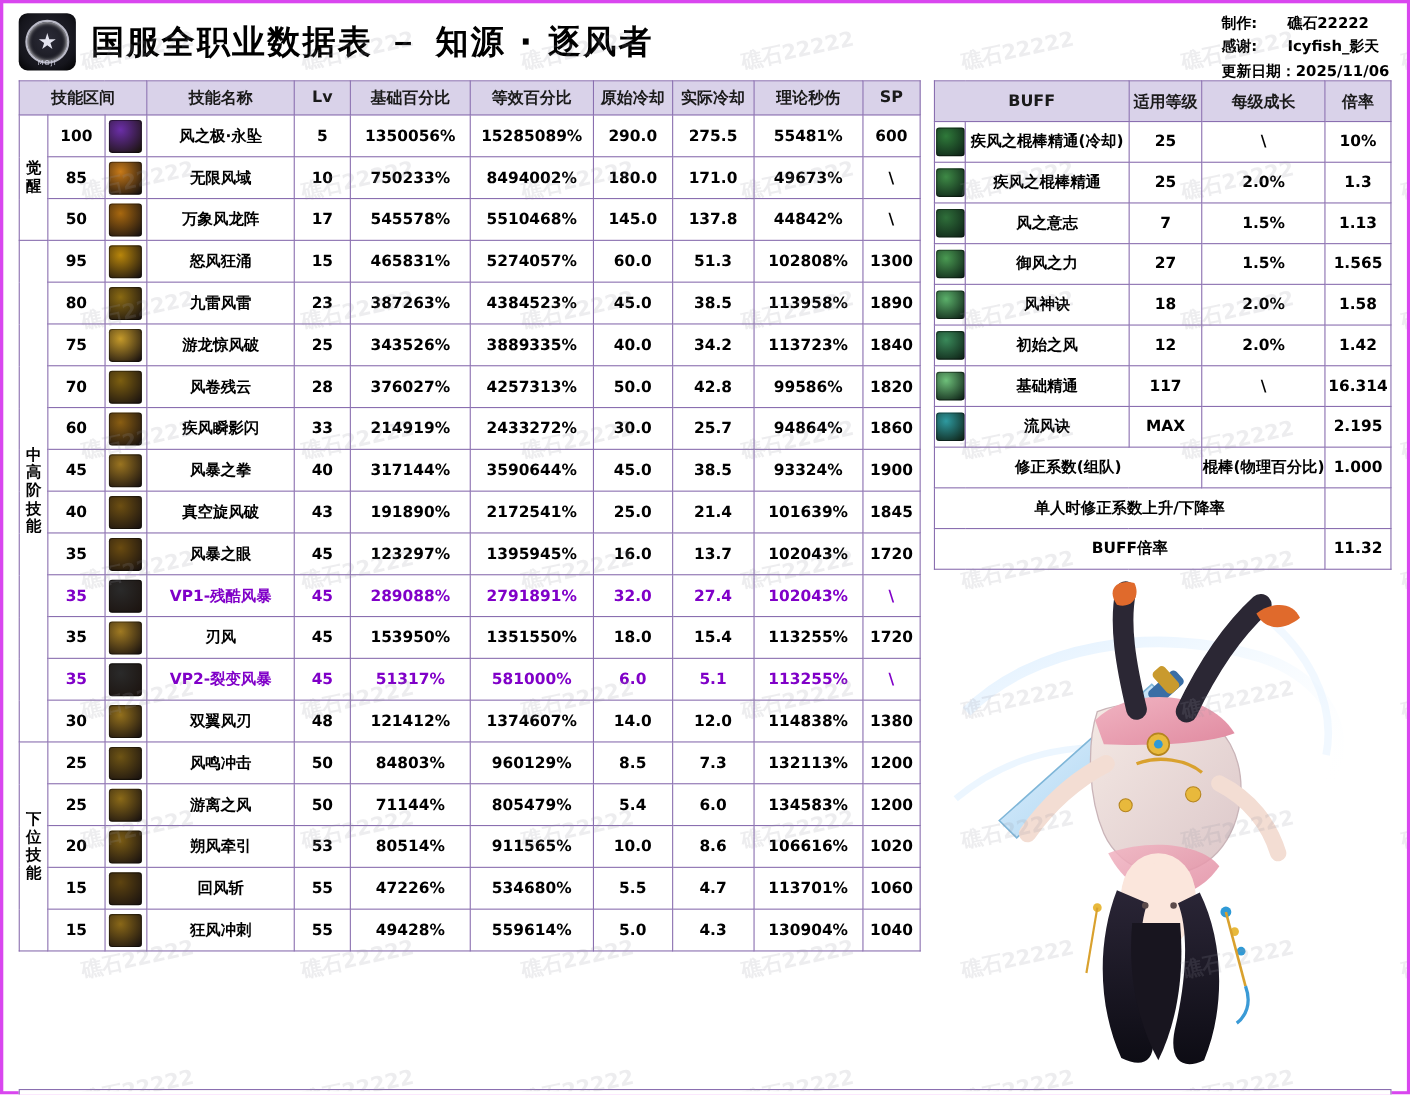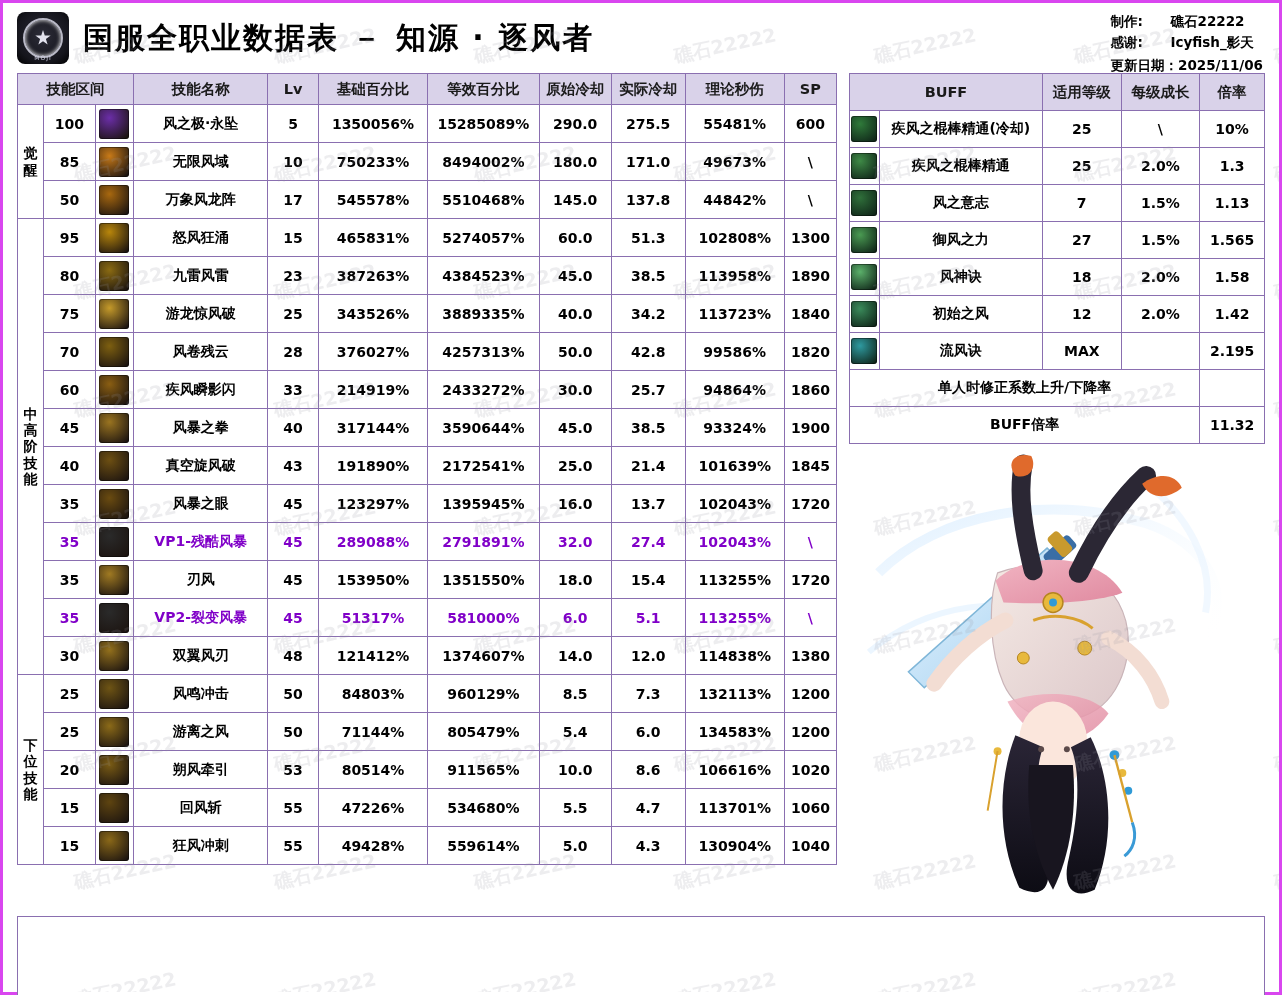--- a/index.html
+++ b/index.html
@@ -608,26 +608,40 @@
               <td class="bicon">
                 <div class="icon" style="width: 26px; height: 26px; background: radial-gradient(circle at 35% 30%, rgb(58, 138, 90) 0%, rgb(15, 36, 24) 90%);"></div>
               </td>
               <td class="bname">初始之风</td>
               <td class="blvl">12</td>
               <td class="bgrow">2.0%</td>
               <td class="brate">1.42</td>
             </tr>
             <tr>
               <td class="bicon">
+                <div class="icon" style="width: 26px; height: 26px; background: radial-gradient(circle at 35% 30%, rgb(110, 192, 122) 0%, rgb(15, 36, 24) 90%);"></div>
+              </td>
+              <td class="bname">基础精通</td>
+              <td class="blvl">117</td>
+              <td class="bgrow">\</td>
+              <td class="brate">16.314</td>
+            </tr>
+            <tr>
+              <td class="bicon">
                 <div class="icon" style="width: 26px; height: 26px; background: radial-gradient(circle at 35% 30%, rgb(46, 154, 160) 0%, rgb(15, 36, 24) 90%);"></div>
               </td>
               <td class="bname">流风诀</td>
               <td class="blvl">MAX</td>
               <td class="bgrow"></td>
               <td class="brate">2.195</td>
+            </tr>
+            <tr>
+              <td colspan="3">修正系数(组队)</td>
+              <td>棍棒(物理百分比)</td>
+              <td>1.000</td>
             </tr>
             <tr>
               <td colspan="4">单人时修正系数上升/下降率</td>
               <td></td>
             </tr>
             <tr>
               <td colspan="4">BUFF倍率</td>
               <td>11.32</td>
             </tr>
           </tbody>

